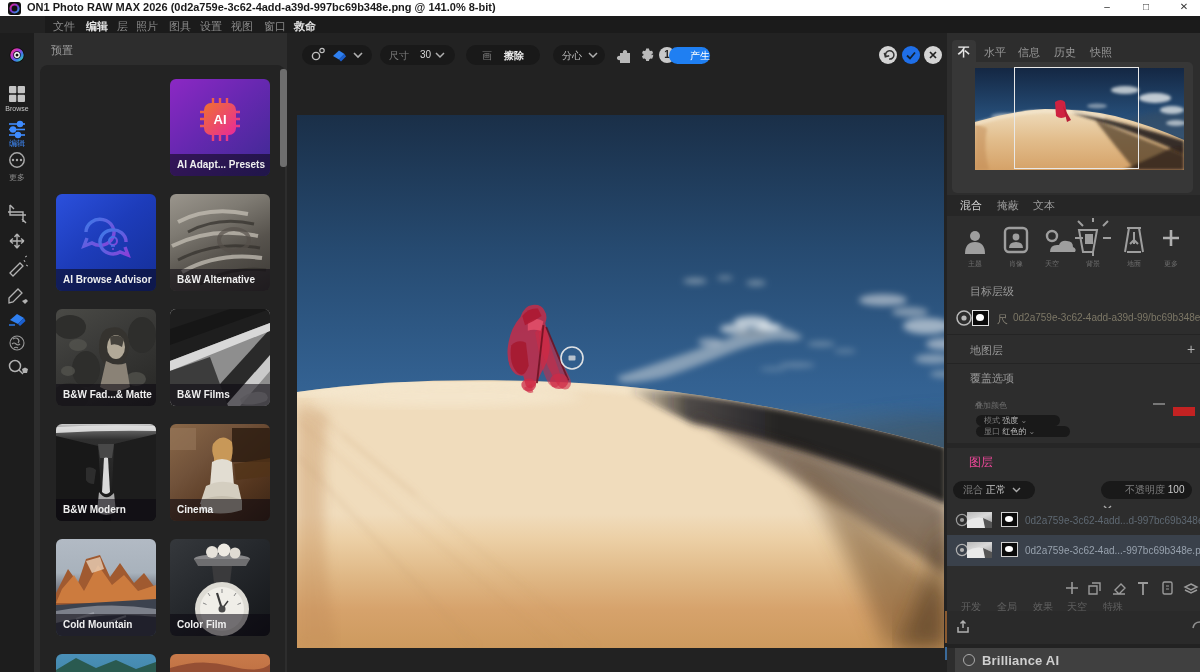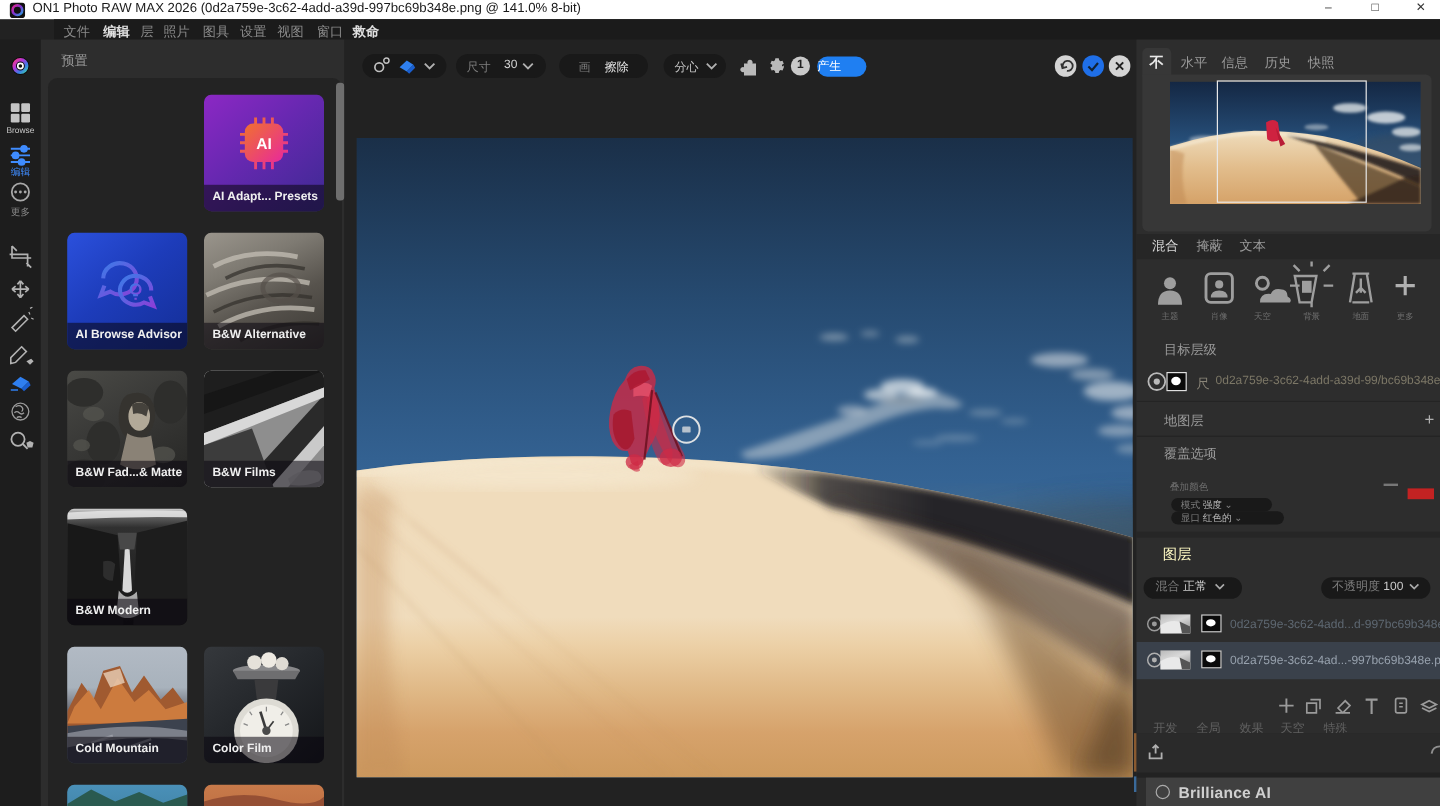--- a/index.html
+++ b/index.html
@@ -1,21 +1,21 @@
 <!DOCTYPE html>
 <html><head>
 <meta charset="utf-8">
 <style>
 html,body{margin:0;padding:0;width:1200px;height:672px;overflow:hidden;background:#222;font-family:"Liberation Sans",sans-serif;}
 *{box-sizing:border-box;}
 .abs{position:absolute;}
 #app{position:relative;width:1200px;height:672px;}
 
 #titlebar{left:0;top:0;width:1200px;height:16px;background:#fff;color:#1a1a1a;font-size:11px;}
-#titlebar .t{position:absolute;left:27px;top:1px;}
+#titlebar .t{position:absolute;left:27px;top:1px;font-weight:bold;}
 .winbtn{position:absolute;top:0;width:14px;height:14px;color:#333;font-size:10px;text-align:center;line-height:14px;}
 
 #menubar{left:0;top:16px;width:1200px;height:17px;background:#1b1b1b;font-size:11px;color:#8a8a8a;margin-left:45px;}
 #menubar span{position:absolute;top:3px;}
 
 #sidebar{left:0;top:33px;width:34px;height:639px;background:#1d1d1d;}
 
 #presets{left:34px;top:33px;width:253px;height:639px;background:#2d2d2d;}
 #presetscroll{position:absolute;left:6px;top:32px;width:245px;height:607px;background:#232323;border-radius:8px 8px 0 0;overflow:hidden;}
 .tile{position:absolute;width:100px;height:97px;border-radius:6px;overflow:hidden;}
@@ -204,20 +204,33 @@
             <path d="M0 3 Q50 0 100 2 L100 7 Q50 6 0 9 Z" fill="#e2e2e2" opacity="0.9"></path>
             <path d="M0 12 L42 22 L47 97 L0 97 Z" fill="#181818"></path>
             <path d="M100 10 L58 20 L55 97 L100 97 Z" fill="#1d1d1d"></path>
             <path d="M42 20 L58 20 L56 34 L44 34 Z" fill="#484848"></path>
             <path d="M48 34 Q50 33 52 34 L54 68 Q50 72 46 68 Z" fill="#d9d9d9"></path>
             <path d="M43 68 Q50 78 58 69 L60 88 Q50 94 41 88 Z" fill="#a9a9a9"></path>
             <path d="M30 44 Q36 42 40 46 L38 60 Q32 60 30 56 Z" fill="#333" opacity="0.8"></path>
           </svg>
         <div class="tlabel">B&amp;W Modern</div>
       </div>
+      <div class="tile" style="left:130px;top:359px;background:linear-gradient(140deg,#8a6848 0%,#71523a 35%,#55361f 70%,#3a2515 100%)">
+        <svg width="100" height="97" viewBox="0 0 100 97">
+            <rect x="62" y="4" width="38" height="34" fill="#2e1d12" opacity="0.85"></rect>
+            <rect x="0" y="4" width="26" height="22" fill="#96765a" opacity="0.6"></rect>
+            <path d="M64 40 L100 34 L100 52 L66 56 Z" fill="#513318" opacity="0.8"></path>
+            <ellipse cx="52" cy="24" rx="8" ry="10" fill="#d9b488"></ellipse>
+            <path d="M43 20 Q52 8 62 18 Q64 30 60 38 L62 48 Q52 42 44 46 L44 34 Q41 26 43 20" fill="#c89858"></path>
+            <path d="M42 38 Q52 32 62 38 L64 62 Q52 68 40 62 Z" fill="#e2ddd2"></path>
+            <path d="M36 62 Q52 54 68 61 L72 78 Q52 88 30 80 Z" fill="#d4cec0"></path>
+            <path d="M32 76 Q52 68 72 76 L72 86 Q50 93 30 86 Z" fill="#c5beae"></path>
+          </svg>
+        <div class="tlabel">Cinema</div>
+      </div>
       <div class="tile" style="left:16px;top:474px;background:linear-gradient(180deg,#b2bac4 0%,#a8b2bc 35%,#5a5a64 60%,#383e4a 100%)">
         <svg width="100" height="97" viewBox="0 0 100 97">
             <path d="M0 54 L12 30 L22 44 L30 20 L44 16 L54 38 L64 24 L78 44 L88 34 L100 50 L100 72 L0 72 Z" fill="#a05a30"></path>
             <path d="M6 50 L18 36 L28 52 L42 26 L56 46 L68 36 L82 52 L100 46 L100 64 L0 64 Z" fill="#d07e40" opacity="0.9"></path>
             <path d="M30 22 L44 18 L48 30 L36 34 Z" fill="#e8cfb8" opacity="0.8"></path>
             <path d="M0 66 L100 60 L100 97 L0 97 Z" fill="#3c424e"></path>
             <path d="M0 72 Q50 62 100 70 L100 78 Q50 72 0 84 Z" fill="#c9ccd4" opacity="0.45"></path>
             <path d="M20 80 l18 -6 M50 84 l20 -7" stroke="#b9bcc4" stroke-width="2" opacity="0.5"></path>
           </svg>
         <div class="tlabel">Cold Mountain</div>
@@ -269,36 +282,36 @@
     </div>
     <div class="pill" style="left:93px;top:12px;width:75px;height:20px;font-size:10px">
       <span class="abs dim" style="left:9px;top:4px">尺寸</span>
       <span class="abs" style="left:40px;top:4px;color:#d5d5d5">30</span>
       <svg class="abs" style="left:55px;top:7px" width="10" height="7">
           <path d="M1 1 l4 4 4-4" fill="none" stroke="#b0b0b0" stroke-width="1.5"></path>
         </svg>
     </div>
     <div class="pill" style="left:179px;top:12px;width:74px;height:20px;font-size:10px">
       <span class="abs dim" style="left:16px;top:4px">画</span>
-      <span class="abs" style="left:38px;top:4px;color:#eee;font-weight:normal">擦除</span>
+      <span class="abs" style="left:38px;top:4px;color:#eee;font-weight:bold">擦除</span>
     </div>
     <div class="pill" style="left:266px;top:12px;width:52px;height:20px;font-size:10px">
       <span class="abs dim" style="left:9px;top:4px;color:#c5c5c5">分心</span>
       <svg class="abs" style="left:35px;top:7px" width="10" height="7">
           <path d="M1 1 l4 4 4-4" fill="none" stroke="#b0b0b0" stroke-width="1.5"></path>
         </svg>
     </div>
     <svg class="abs" style="left:328px;top:13px" width="18" height="18" viewBox="0 0 18 18">
         <path d="M3 7 h3 a2.2 2.2 0 1 1 4 0 h3 v3 a2.2 2.2 0 1 1 0 4 v3 h-10 z" fill="#b9b9b9" transform="rotate(-90 9 11)"></path>
       </svg>
     <svg class="abs" style="left:351px;top:13px" width="17" height="17" viewBox="0 0 24 24">
         <path fill="#b9b9b9" d="M12 8.5A3.5 3.5 0 1 0 12 15.5 3.5 3.5 0 0 0 12 8.5zm9.4 5l-2.1 1.2c.05-.55.05-1.4 0-1.9l2.1-1.2-1.5-3.5-2.4.5c-.35-.4-1-.95-1.5-1.2L15.5 5h-4l-.5 2.4c-.5.25-1.15.8-1.5 1.2l-2.4-.5-1.5 3.5 2.1 1.2c-.05.5-.05 1.35 0 1.9L5.6 16l1.5 3.5 2.4-.5c.35.4 1 .95 1.5 1.2l.5 2.3h4l.5-2.3c.5-.25 1.15-.8 1.5-1.2l2.4.5 1.5-3.5z" transform="translate(0,-1.5)"></path>
       </svg>
     <div class="abs" style="left:372px;top:14px;width:16px;height:16px;border-radius:8px;background:#c9c9c9;color:#222;font-size:10px;font-weight:bold;text-align:center;line-height:16px">1</div>
-    <div class="abs" style="left:394px;top:14px;width:41px;height:17px;border-radius:9px;background:#1f7ff2;color:#fff;font-size:10px;text-align:left;line-height:17px">产生</div>
+    <div class="abs" style="left:382px;top:14px;width:41px;height:17px;border-radius:9px;background:#1f7ff2;color:#fff;font-size:10px;text-align:right;line-height:17px">产生</div>
     <div class="abs" style="left:592px;top:13px;width:18px;height:18px;border-radius:9px;background:#d4d4d4"><svg width="18" height="18" viewBox="0 0 18 18">
           <path d="M6 6 L6 10 L10 10 M6.5 9.5 A4.2 4.2 0 1 1 9 13.2" fill="none" stroke="#333" stroke-width="1.5" transform="rotate(-15 9 9)"></path>
         </svg></div>
     <div class="abs" style="left:615px;top:13px;width:18px;height:18px;border-radius:9px;background:#1f6fe8"><svg width="18" height="18" viewBox="0 0 18 18">
           <path d="M5 9.5 l3 3 5-6" fill="none" stroke="#123" stroke-width="1.8"></path>
         </svg></div>
     <div class="abs" style="left:637px;top:13px;width:18px;height:18px;border-radius:9px;background:#d4d4d4"><svg width="18" height="18" viewBox="0 0 18 18">
           <path d="M6 6 l6 6 M12 6 l-6 6" fill="none" stroke="#222" stroke-width="1.7"></path>
         </svg></div>
 
@@ -499,25 +512,25 @@
     <div class="abs" style="left:0;top:330px;width:253px;height:1px;background:#242424"></div>
 
     <div class="abs" style="left:23px;top:338px">覆盖选项</div>
     <span class="abs" style="left:28px;top:367px;font-size:8px;color:#6e6e6e">叠加颜色</span>
     <div class="abs" style="left:206px;top:370px;width:12px;height:2px;background:#777"></div>
     <div class="abs" style="left:226px;top:374px;width:22px;height:9px;background:#c32222"></div>
     <div class="pill" style="left:29px;top:382px;width:84px;height:11px;font-size:8px;line-height:11px"><span style="margin-left:8px" class="dim">模式</span> <span style="color:#bbb">强度</span> <span class="dim">⌄</span></div>
     <div class="pill" style="left:29px;top:393px;width:94px;height:11px;font-size:8px;line-height:11px"><span style="margin-left:8px" class="dim">显口</span> <span style="color:#bbb">红色的</span> <span class="dim">⌄</span></div>
     <div class="abs" style="left:0;top:410px;width:253px;height:5px;background:#262626"></div>
 
-    <div class="abs" style="left:22px;top:421px;font-size:12px;color:#fef9c3">图层</div>
+    <div class="abs" style="left:22px;top:421px;font-size:12px;color:#ec4899">图层</div>
     <div class="pill" style="left:6px;top:448px;width:82px;height:18px;font-size:10px;line-height:18px"><span style="margin-left:10px" class="dim">混合</span> <span style="color:#ccc">正常</span> <svg width="9" height="6" style="margin-left:3px">
           <path d="M1 1 l3.5 3.5 3.5-3.5" fill="none" stroke="#aaa" stroke-width="1.4"></path>
         </svg></div>
-    <div class="pill" style="left:154px;top:448px;width:91px;height:18px;font-size:10px;line-height:18px"><span style="margin-left:9px" class="dim">不透明度</span> <span style="color:#ccc">100</span> <svg width="9" height="6" style="margin-left:2px">
+    <div class="pill" style="left:154px;top:448px;width:91px;height:18px;font-size:10px;line-height:18px"><span style="margin-left:24px" class="dim">不透明度</span> <span style="color:#ccc">100</span> <svg width="9" height="6" style="margin-left:2px">
           <path d="M1 1 l3.5 3.5 3.5-3.5" fill="none" stroke="#aaa" stroke-width="1.4"></path>
         </svg></div>
     <div class="abs" style="left:0;top:475px;width:253px;height:27px;background:#2d2d2d">
       <svg class="abs" style="left:7px;top:4px" width="16" height="16" viewBox="0 0 20 20">
           <circle cx="10" cy="10" r="7" fill="none" stroke="#9a9a9a" stroke-width="1.5"></circle>
           <circle cx="10" cy="10" r="2.6" fill="#9a9a9a"></circle>
         </svg>
       <div class="abs" style="left:20px;top:4px;width:25px;height:16px;background:linear-gradient(160deg,#b9b9b9 0%,#d9d9d9 40%,#8a8a8a 100%)"><svg width="25" height="16">
             <path d="M0 9 Q8 4 16 6 L25 10 L25 16 L0 16Z" fill="#e9e9e9"></path>
             <path d="M16 6 L25 10 L25 16 L18 16 Z" fill="#555"></path>

